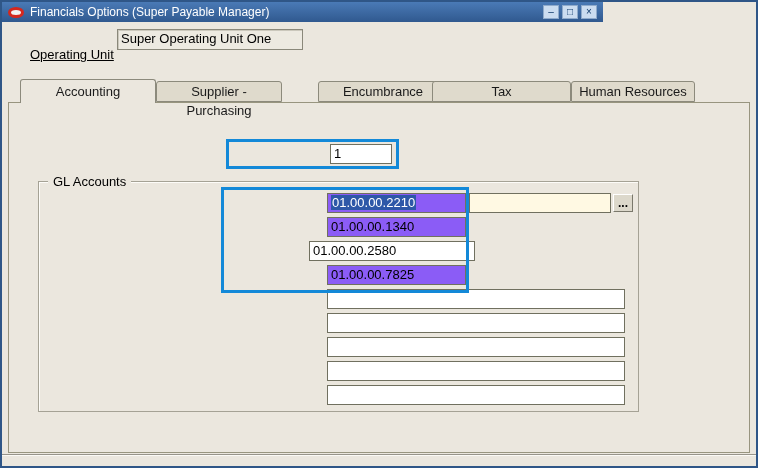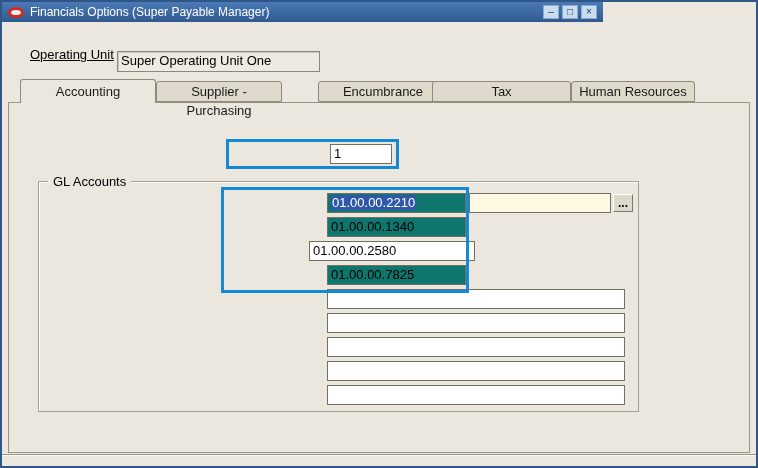--- a/index.html
+++ b/index.html
@@ -25,21 +25,21 @@
     color:#0F3A6B; font-size:10px; line-height:12px; text-align:center; cursor:default;
   }
   
   .label { position:absolute; font-size:13px; color:#000000; white-space:nowrap;text-decoration:underline; }
   .flabel { position:absolute; font-size:13px; color:#000; white-space:nowrap; text-align:right; width:200px; }
   .field {
     position:absolute; height:20px; background:#fff; border:1px solid #70705F;
     font-size:13px; line-height:18px; padding:0 3px; color:#000;
     white-space:nowrap; overflow:hidden;
   }
-  .field.required { background:#0f766e; }
+  .field.required { background:#8b5cf6; }
   .field.desc { background:#FFF9E3; }
   .field.readonly {
     background:#EDEAE1; border-color:#8A887A;
     box-shadow:inset 1px 1px 0 #cbc8bc;
   }
   .sel { background:#2E58A8; color:#fff; padding:0 1px; }
   
   .tab {
     position:absolute; top:79px; height:21px; background:#DFDACC;
     border:1px solid #8C8A7C; border-radius:3px 3px 0 0;
@@ -88,21 +88,21 @@
     <span class="oracle-icon"></span>
     <span class="title">Financials Options (Super Payable Manager)</span>
     <span class="win-controls">
       <span class="win-btn">–</span>
       <span class="win-btn">□</span>
       <span class="win-btn">×</span>
     </span>
   </div>
 
   <div class="label" style="left:28px;top:45px;">Operating Unit</div>
-  <div class="field readonly" style="left:115px;top:49px;width:203px;height:21px;">Super Operating Unit One</div>
+  <div class="field readonly" style="left:115px;top:27px;width:186px;height:21px;">Super Operating Unit One</div>
 
   <div class="tab selected" style="left:18px;width:136px;">Accounting</div>
   <div class="tab" style="left:154px;width:126px;">Supplier - Purchasing</div>
   <div class="tab" style="left:316px;width:130px;text-align:center;">Encumbrance</div>
   <div class="tab" style="left:430px;width:139px;">Tax</div>
   <div class="tab" style="left:569px;width:124px;">Human Resources</div>
 
   <div class="panel"></div>
 
   <div class="flabel" style="left:222px;top:145px;width:100px;">Future Periods</div>

